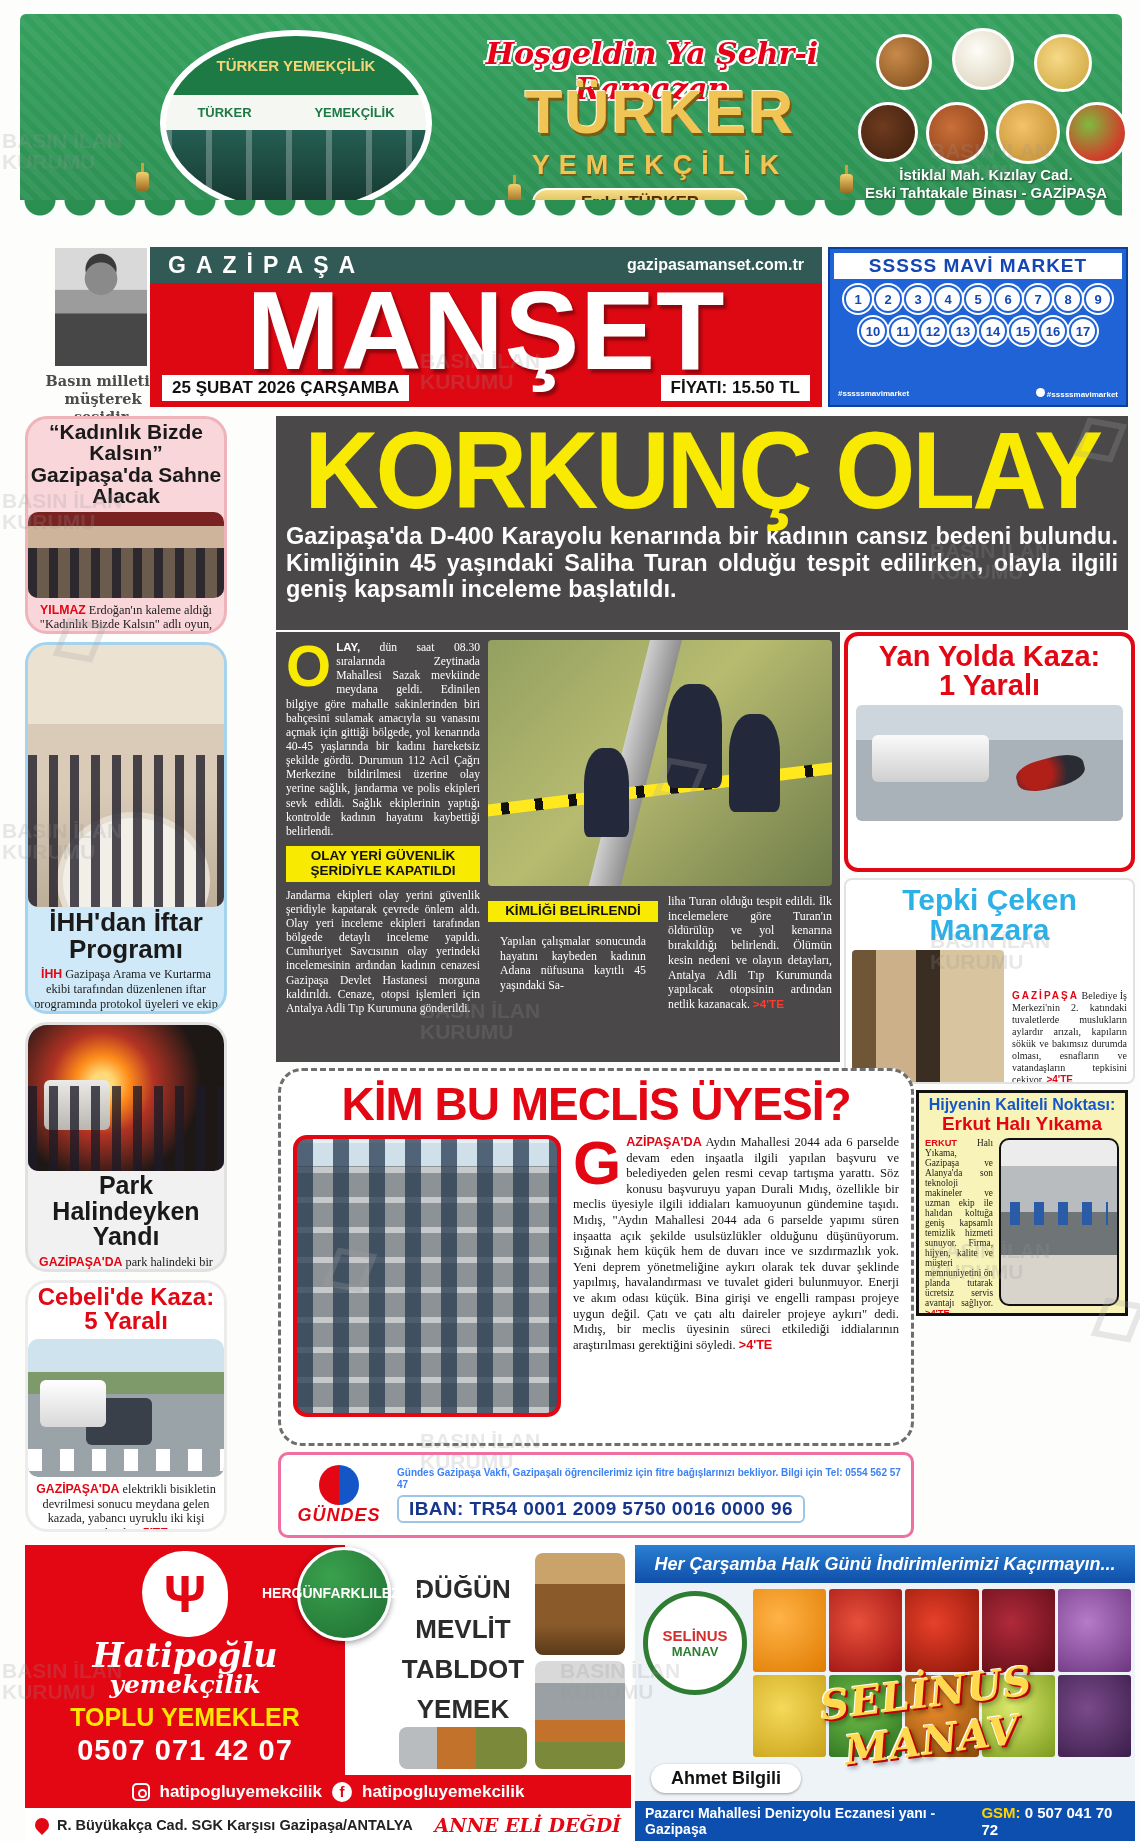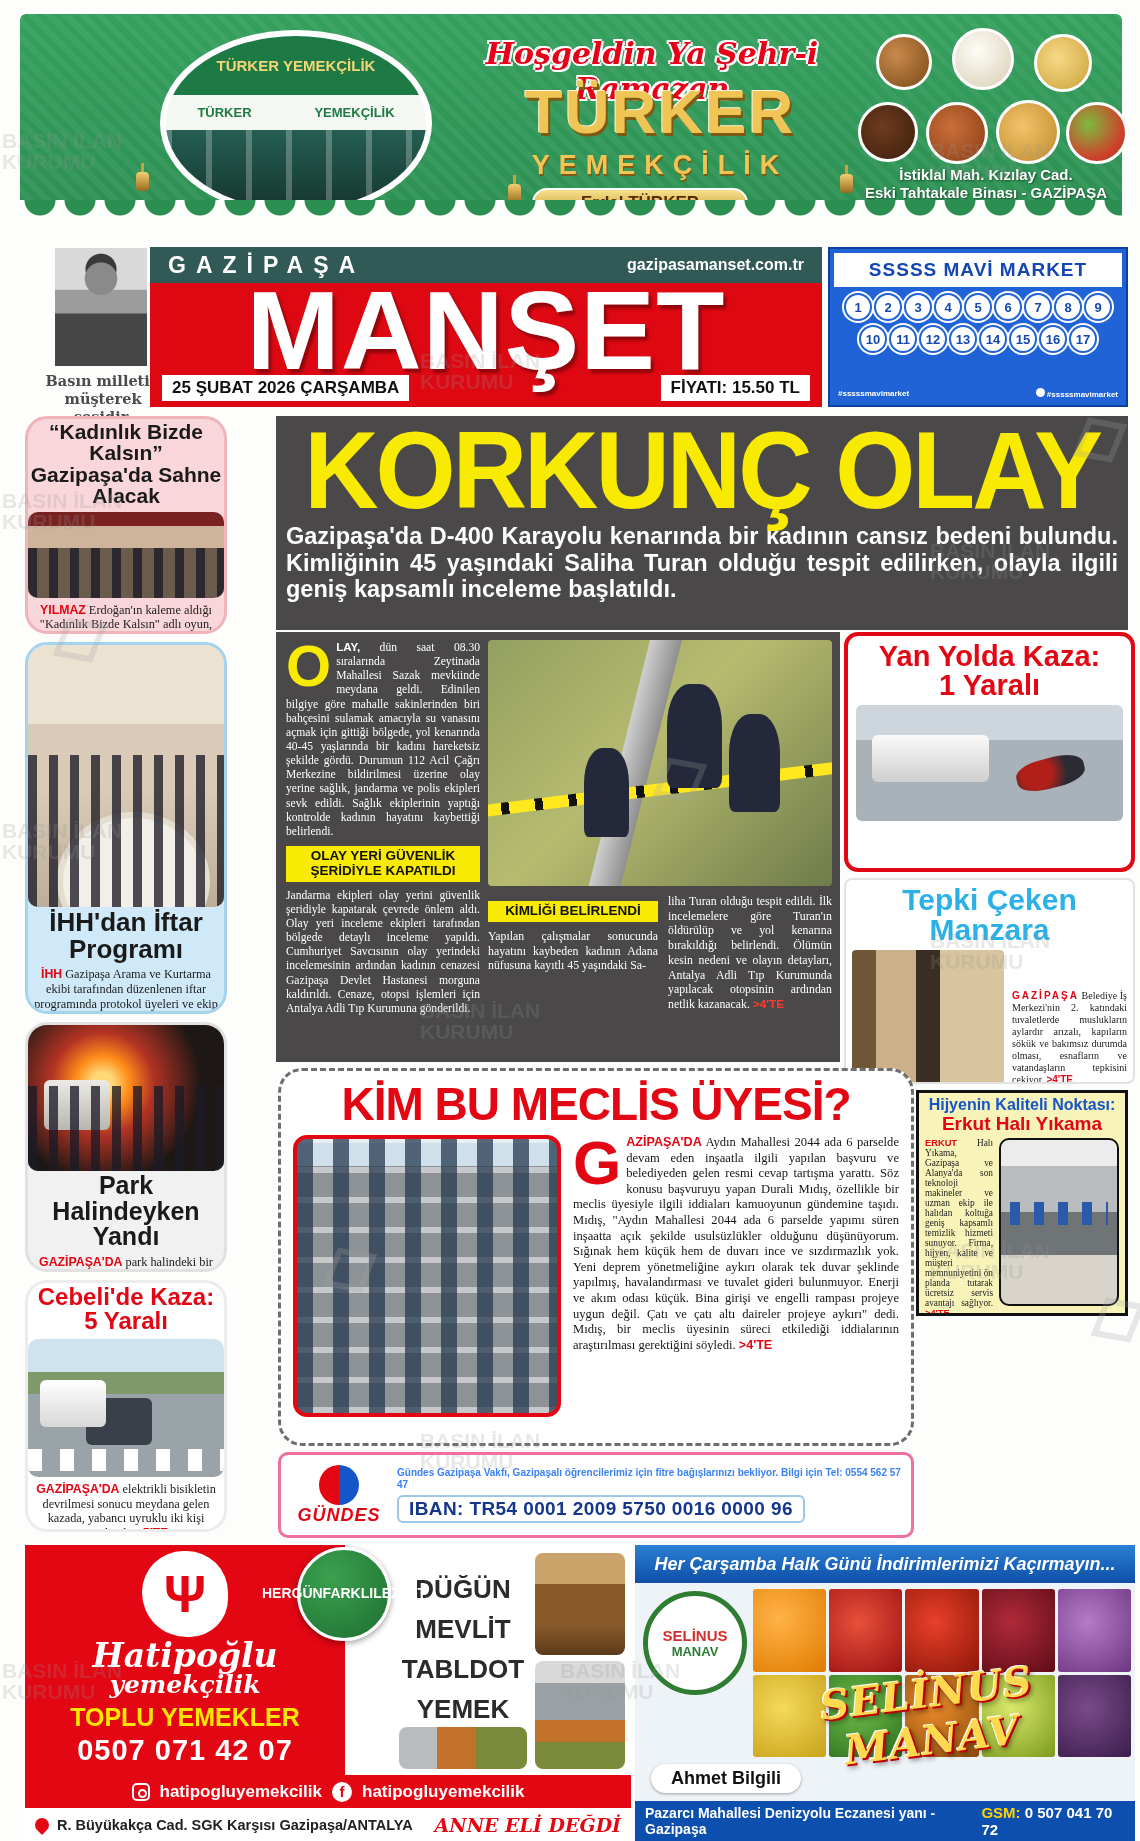--- a/index.html
+++ b/index.html
@@ -71,21 +71,21 @@
   .city-bar .site{font-weight:700;font-size:16px;}
   .red-box{position:relative;height:124px;background:#de0812;}
   .red-box .mast-title{position:absolute;left:0;right:0;top:-12px;text-align:center;color:#fff;
       font-weight:900;font-size:112px;letter-spacing:1px;line-height:1.08;
       text-shadow:3px 4px 3px rgba(0,0,0,.35);}
   .date-box{position:absolute;left:12px;bottom:6px;background:#fff;color:#111;
       font-weight:800;font-size:17px;padding:3px 10px;z-index:2;}
   .price-box{position:absolute;right:12px;bottom:6px;background:#fff;color:#111;
       font-weight:800;font-size:17px;padding:3px 10px;z-index:2;}
   #mavi{left:828px;top:247px;width:300px;height:160px;background:#1f63d6;border:2px solid #0d3f9e;}
-  .mavi-head{height:34px;margin:4px;background:#fff;display:flex;align-items:center;
+  .mavi-head{height:26px;margin:4px;background:#fff;display:flex;align-items:center;
       justify-content:center;color:#1446b4;font-weight:900;font-size:19px;letter-spacing:1px;}
   .num-row{display:flex;justify-content:center;gap:6px;margin-top:8px;}
   .num{width:24px;height:24px;border-radius:50%;background:#fff;color:#1446b4;font-weight:900;
       font-size:13px;display:flex;align-items:center;justify-content:center;
       box-shadow:0 0 0 2px #1f63d6,0 0 0 4px #fff;}
   .mavi-foot{position:absolute;left:4px;right:4px;bottom:3px;height:18px;display:flex;
       align-items:center;justify-content:space-between;color:#fff;font-size:8px;font-weight:700;padding:0 4px;}
   .mavi-foot .dot-ic{display:inline-block;width:9px;height:9px;border-radius:50%;background:#fff;margin-right:2px;}
 
   
@@ -137,21 +137,21 @@
       background:linear-gradient(135deg,#93a060 0%,#b7bb70 45%,#6f7c4a 100%);overflow:hidden;}
   .ph-crime .rail{position:absolute;left:38%;top:-6%;width:9%;height:115%;transform:rotate(14deg);
       background:linear-gradient(90deg,#cfcfcf,#8f8f8f);}
   .ph-crime .tape{position:absolute;left:-4%;top:58%;width:110%;height:5%;transform:rotate(-7deg);
       background:repeating-linear-gradient(90deg,#ffe81e 0 26px,#111 26px 34px);}
   .ph-crime .fig{position:absolute;background:#23283a;border-radius:40% 40% 10% 10%;}
   .abelow{position:absolute;left:212px;top:262px;width:344px;height:160px;display:flex;gap:10px;}
   .acolA{width:170px;}
   .acolB{width:164px;color:#fff;font-family:"Liberation Serif",serif;font-size:11.8px;
       line-height:1.25;text-align:justify;}
-  .acolA p{margin:0;color:#fff;font-family:"Liberation Serif",serif;font-size:11.8px;
+  .acolA p{margin:12px;color:#fff;font-family:"Liberation Serif",serif;font-size:11.8px;
       line-height:1.25;text-align:justify;}
   .more-dark{color:#ff3b30;font-family:"Liberation Sans",sans-serif;font-weight:900;}
 
   
   #yanyolda{left:844px;top:632px;width:291px;height:240px;background:#fff;border:4px solid #e30613;
       border-radius:14px;padding:4px 8px;overflow:hidden;}
   #yanyolda .stitle{color:#e30613;font-weight:900;font-size:29px;text-align:center;line-height:1.0;margin:2px 0 5px;}
   .ph-yan{height:116px;border-radius:6px;background:linear-gradient(180deg,#ccd6dc 0 30%,#a8b2b8 30% 100%);}
   .ph-yan::before{content:"";position:absolute;left:6%;top:26%;width:44%;height:40%;border-radius:6px;
       background:linear-gradient(#fafafa,#cfcfcf);}

